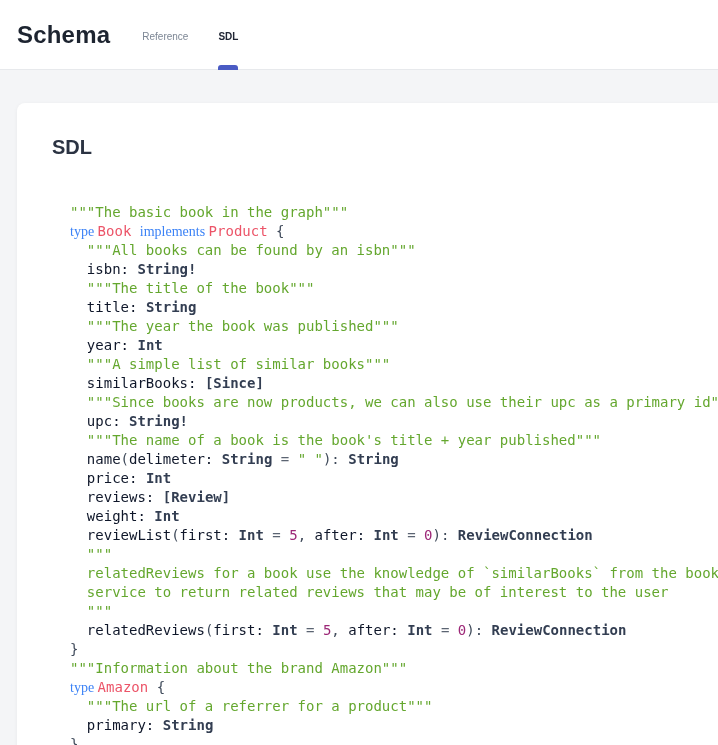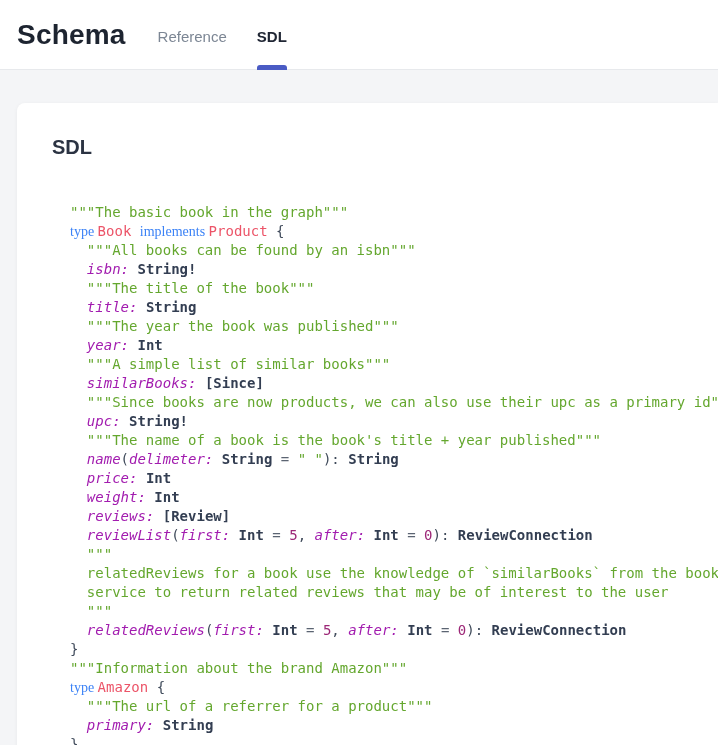--- a/index.html
+++ b/index.html
@@ -17,36 +17,36 @@
   .header {
     background: #ffffff;
     height: 70px;
     border-bottom: 1px solid #e7e9ec;
     display: flex;
     align-items: stretch;
     padding-left: 17px;
     box-sizing: border-box;
   }
   .page-title {
-    font-size: 28px;
+    font-size: 24px;
     font-weight: bold;
     color: #1d2430;
     align-self: center;
     letter-spacing: 0.2px;
   }
   .tabs {
     display: flex;
     margin-left: 32px;
     gap: 30px;
   }
   .tab {
     position: relative;
     display: flex;
     align-items: center;
-    font-size: 15px;
+    font-size: 10px;
     color: #7c8694;
     cursor: pointer;
     padding-top: 4px;
   }
   .tab.active {
     color: #202634;
     font-weight: bold;
   }
   .tab.active::after {
     content: "";
@@ -84,21 +84,21 @@
     color: #3f4a5a;
   }
   .code-line {
     white-space: pre;
     height: 19px;
   }
   .tok-doc   { color: #64a72e; }
   .tok-str   { color: #64a72e; }
   .tok-kw    { color: #3b82f6; font-family: Liberation Serif, serif; }
   .tok-cls   { color: #ec5468; }
-  .tok-field { color: #a21caf; font-style: italic; }
+  .tok-field { color: #0f172a; }
   .tok-typ   { color: #333e52; font-weight: bold; }
   .tok-punc  { color: #3f4a5a; }
   .tok-op    { color: #5b6472; }
   .tok-num   { color: #9c2777; }
   .tok-plain { color: #3f4a5a; }
 </style>
 </head>
 <body>
 
 <div class="header">
@@ -124,22 +124,22 @@
       <div class="code-line"><span class="tok-plain">  </span><span class="tok-field">title:</span><span class="tok-plain"> </span><span class="tok-typ">String</span></div>
       <div class="code-line"><span class="tok-doc">  """The year the book was published"""</span></div>
       <div class="code-line"><span class="tok-plain">  </span><span class="tok-field">year:</span><span class="tok-plain"> </span><span class="tok-typ">Int</span></div>
       <div class="code-line"><span class="tok-doc">  """A simple list of similar books"""</span></div>
       <div class="code-line"><span class="tok-plain">  </span><span class="tok-field">similarBooks:</span><span class="tok-plain"> </span><span class="tok-typ">[Since]</span></div>
       <div class="code-line"><span class="tok-doc">  """Since books are now products, we can also use their upc as a primary id"""</span></div>
       <div class="code-line"><span class="tok-plain">  </span><span class="tok-field">upc:</span><span class="tok-plain"> </span><span class="tok-typ">String!</span></div>
       <div class="code-line"><span class="tok-doc">  """The name of a book is the book's title + year published"""</span></div>
       <div class="code-line"><span class="tok-plain">  </span><span class="tok-field">name</span><span class="tok-punc">(</span><span class="tok-field">delimeter:</span><span class="tok-plain"> </span><span class="tok-typ">String</span><span class="tok-op"> = </span><span class="tok-str">" "</span><span class="tok-punc">): </span><span class="tok-typ">String</span></div>
       <div class="code-line"><span class="tok-plain">  </span><span class="tok-field">price:</span><span class="tok-plain"> </span><span class="tok-typ">Int</span></div>
+      <div class="code-line"><span class="tok-plain">  </span><span class="tok-field">reviews:</span><span class="tok-plain"> </span><span class="tok-typ">[Review]</span></div>
       <div class="code-line"><span class="tok-plain">  </span><span class="tok-field">weight:</span><span class="tok-plain"> </span><span class="tok-typ">Int</span></div>
-      <div class="code-line"><span class="tok-plain">  </span><span class="tok-field">reviews:</span><span class="tok-plain"> </span><span class="tok-typ">[Review]</span></div>
       <div class="code-line"><span class="tok-plain">  </span><span class="tok-field">reviewList</span><span class="tok-punc">(</span><span class="tok-field">first:</span><span class="tok-plain"> </span><span class="tok-typ">Int</span><span class="tok-op"> = </span><span class="tok-num">5</span><span class="tok-punc">, </span><span class="tok-field">after:</span><span class="tok-plain"> </span><span class="tok-typ">Int</span><span class="tok-op"> = </span><span class="tok-num">0</span><span class="tok-punc">): </span><span class="tok-typ">ReviewConnection</span></div>
       <div class="code-line"><span class="tok-doc">  """</span></div>
       <div class="code-line"><span class="tok-doc">  relatedReviews for a book use the knowledge of `similarBooks` from the books</span></div>
       <div class="code-line"><span class="tok-doc">  service to return related reviews that may be of interest to the user</span></div>
       <div class="code-line"><span class="tok-doc">  """</span></div>
       <div class="code-line"><span class="tok-plain">  </span><span class="tok-field">relatedReviews</span><span class="tok-punc">(</span><span class="tok-field">first:</span><span class="tok-plain"> </span><span class="tok-typ">Int</span><span class="tok-op"> = </span><span class="tok-num">5</span><span class="tok-punc">, </span><span class="tok-field">after:</span><span class="tok-plain"> </span><span class="tok-typ">Int</span><span class="tok-op"> = </span><span class="tok-num">0</span><span class="tok-punc">): </span><span class="tok-typ">ReviewConnection</span></div>
       <div class="code-line"><span class="tok-punc">}</span></div>
       <div class="code-line"><span class="tok-doc">"""Information about the brand Amazon"""</span></div>
       <div class="code-line"><span class="tok-kw">type </span><span class="tok-cls">Amazon </span><span class="tok-punc">{</span></div>
       <div class="code-line"><span class="tok-doc">  """The url of a referrer for a product"""</span></div>

